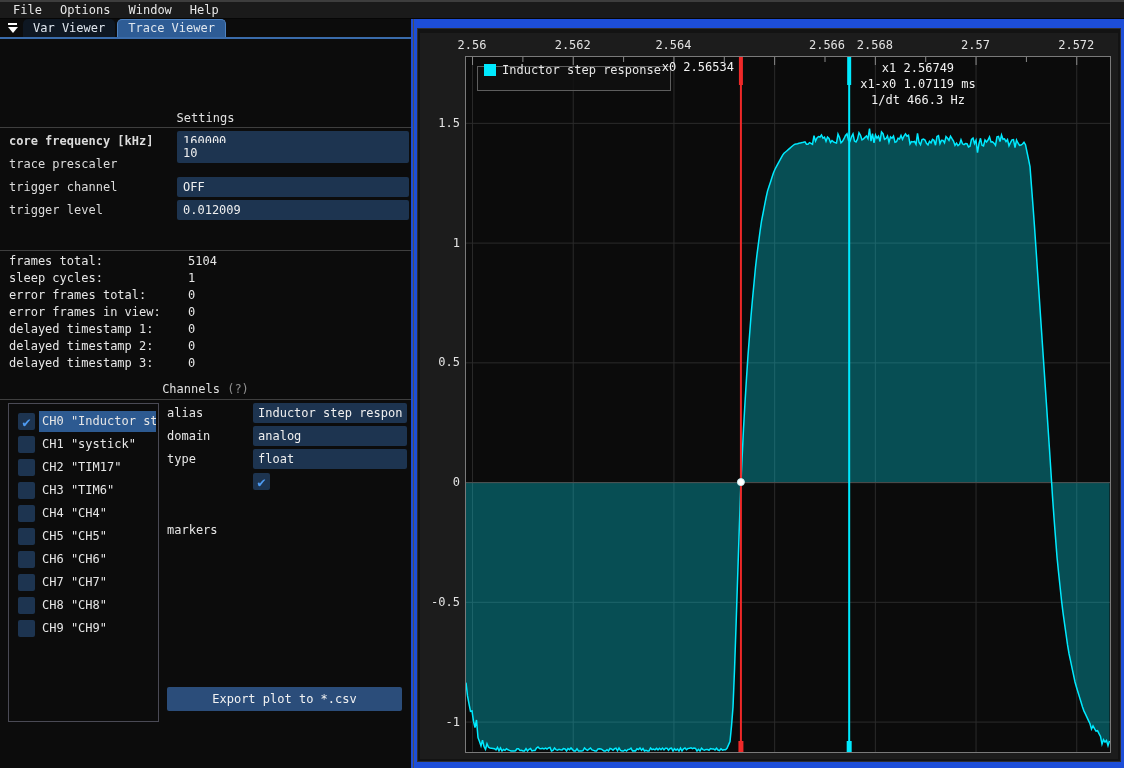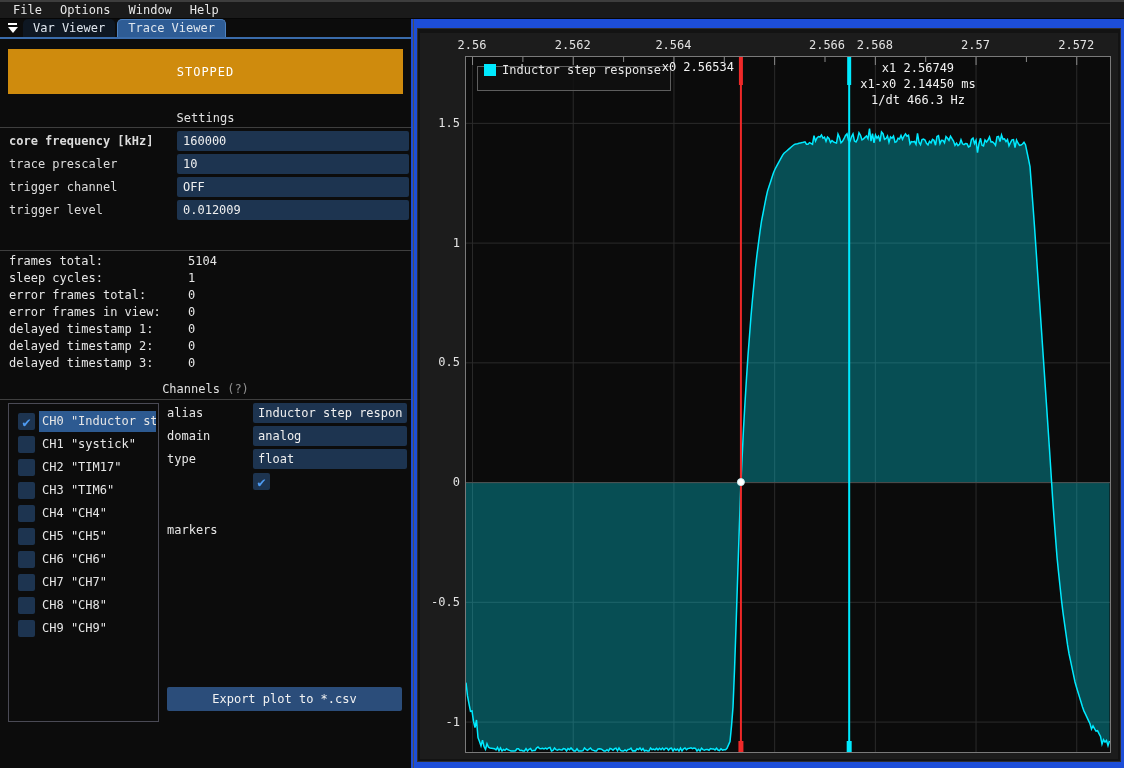--- a/index.html
+++ b/index.html
@@ -91,31 +91,30 @@
     <div class="tabbar">
       <div class="tab-arrow-btn">
         <div class="tab-arrow-bar"></div>
         <div class="tab-arrow-tri"></div>
       </div>
     <div class="tab">Var Viewer</div>
         <div class="tab active">Trace Viewer</div>
       </div>
     <div class="tab-underline"></div>
 
-    <div class="stopped-btn">STOPPED</div>
 
     <div class="section-header" style="top:92px;">
       <span>Settings</span>
     </div>
     <div class="separator" style="top:108px;"></div>
     <div id="settings-rows">
         <div class="srow-label" style="top: 112px; font-weight: bold;">core frequency [kHz]</div>
         <input class="field-input" readonly="" value="160000" style="top: 112px;">
         <div class="srow-label" style="top: 135px;">trace prescaler</div>
-        <input class="field-input" readonly="" value="10" style="top: 135px;">
+        <input class="field-input" readonly="" value="10" style="top: 124px;">
         <div class="srow-label" style="top: 158px;">trigger channel</div>
         <input class="field-input" readonly="" value="OFF" style="top: 158px;">
         <div class="srow-label" style="top: 181px;">trigger level</div>
         <input class="field-input" readonly="" value="0.012009" style="top: 181px;">
       </div>
 
     <div class="separator" style="top:231px;"></div>
     <div id="indicator-rows">
         <div class="ind-label" style="top: 235px;">frames total:</div>
         <div class="ind-value" style="top: 235px;">5104</div>
@@ -262,17 +261,17 @@
       </svg>
 
     <div class="legend">
       <div class="legend-swatch"></div>
       <span>Inductor step response</span>
     </div>
 
     <div class="anno anno-x0" id="anno-x0" style="right: 376.079px; top: 3px;">x0 2.56534</div>
     <div class="anno" id="anno-x1" style="left: 394.177px; top: 3px;">
       <div class="anno-line">x1 2.56749</div>
-      <div class="anno-line">x1-x0 2.14450 ms</div>
+      <div class="anno-line">x1-x0 1.07119 ms</div>
       <div class="anno-line">1/dt 466.3 Hz</div>
     </div>
   </div>
 </div>
 
 </body></html>

